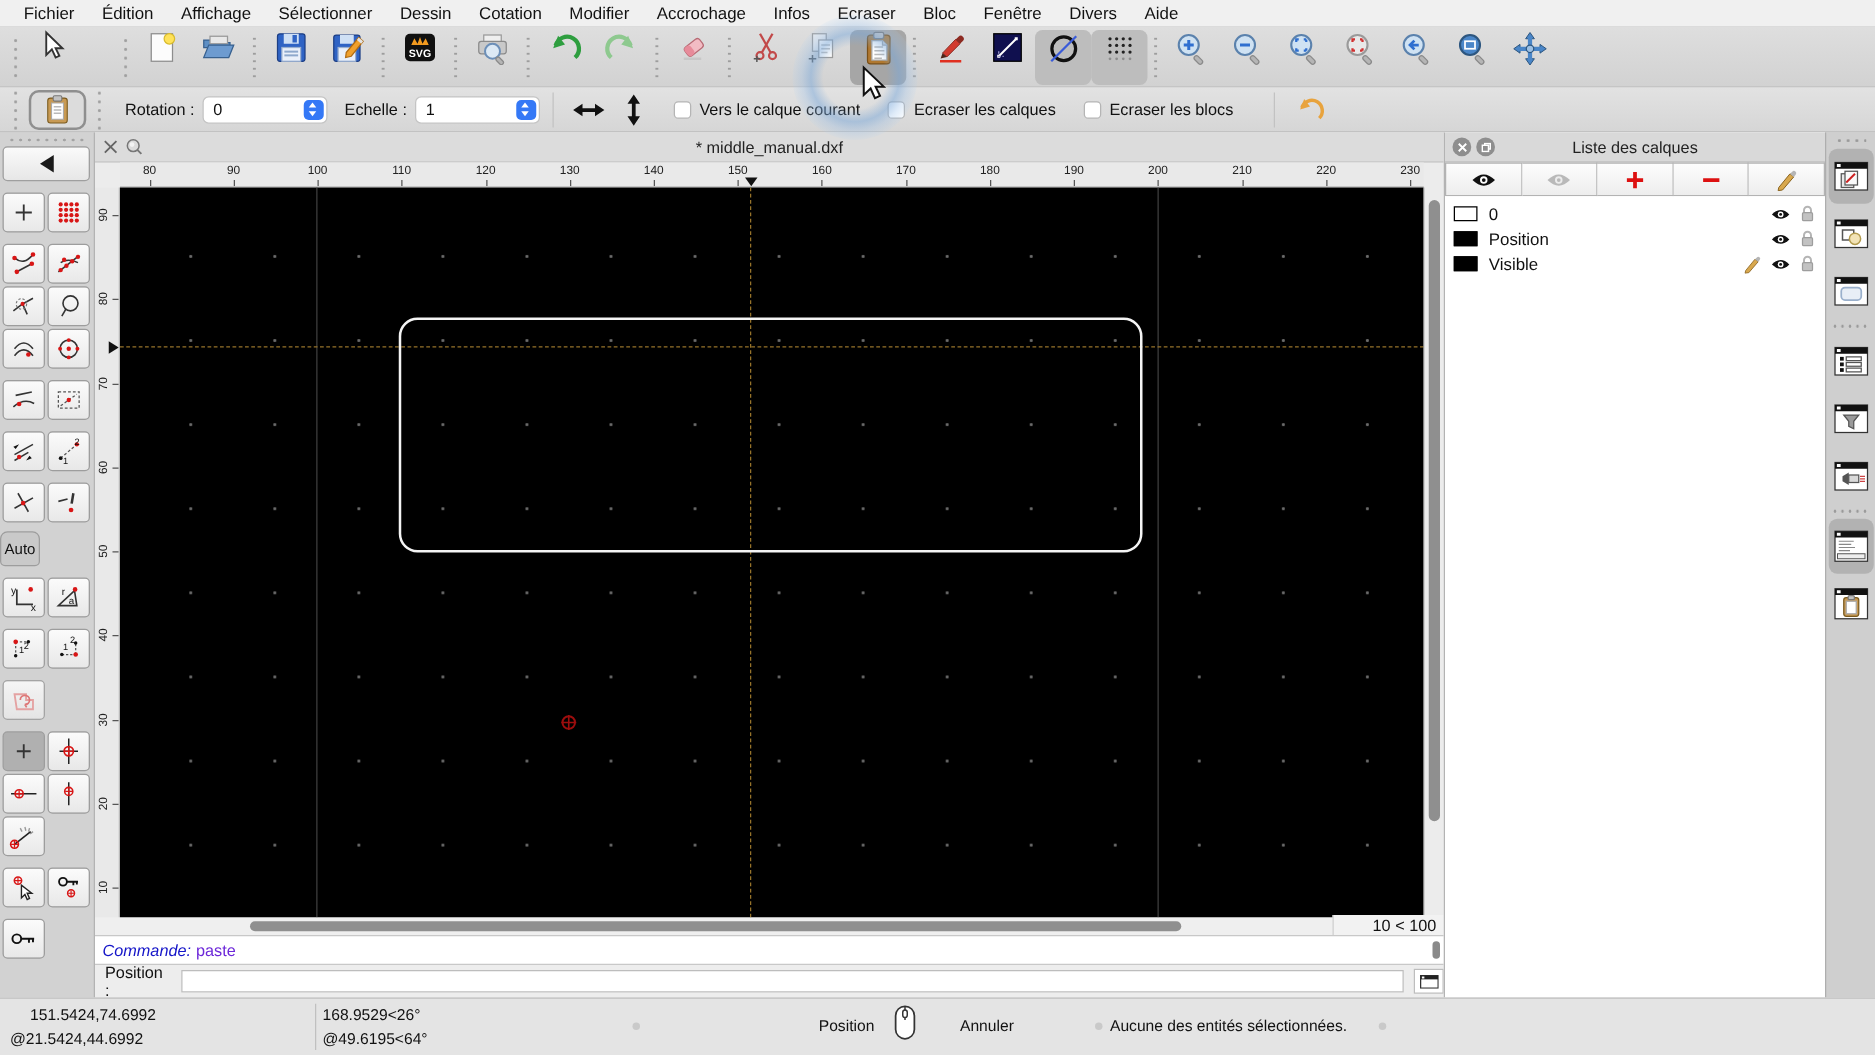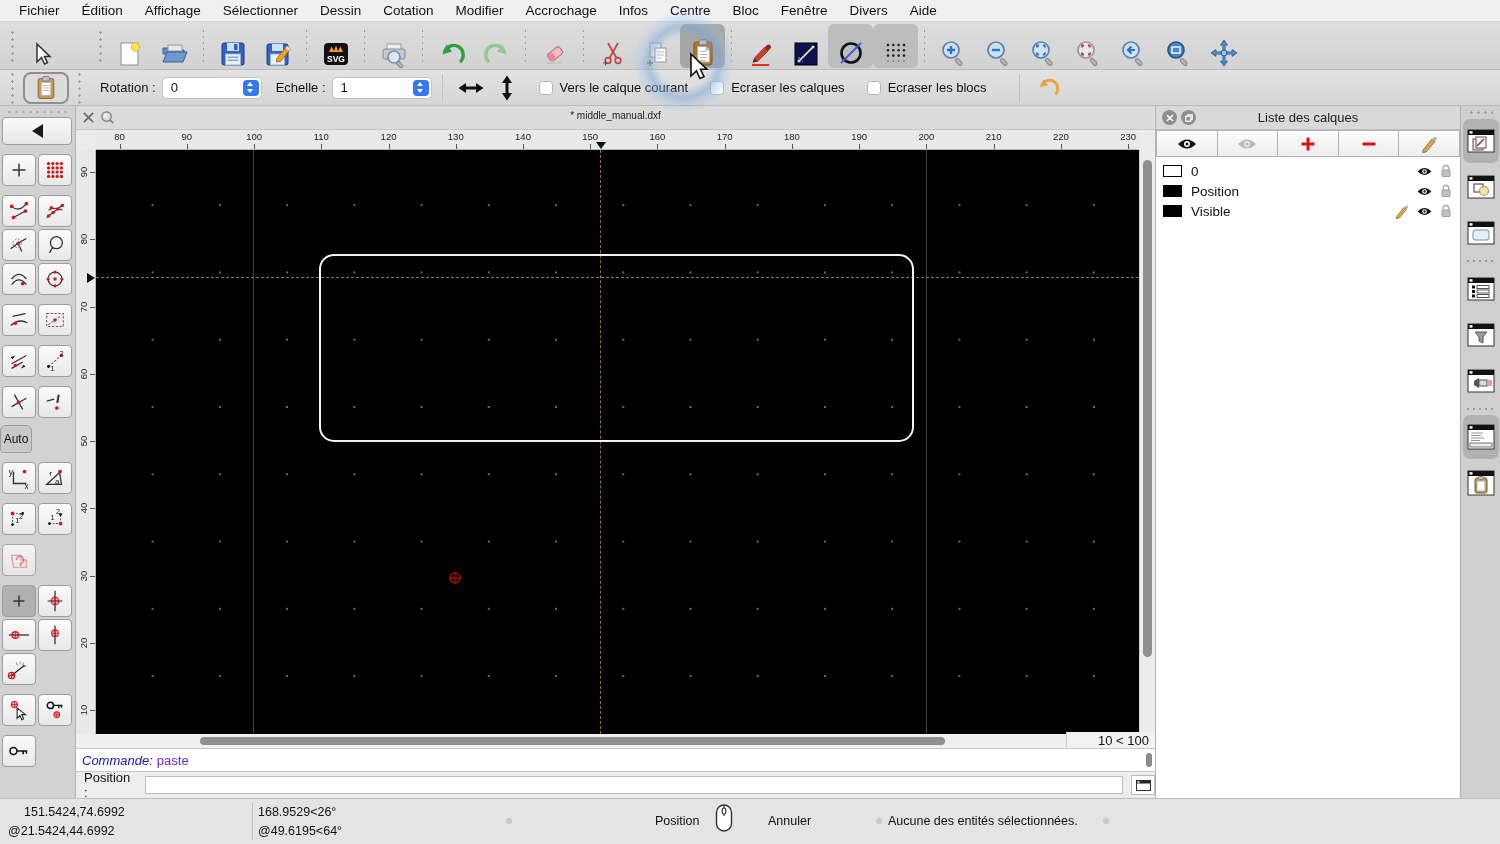--- a/index.html
+++ b/index.html
@@ -8,21 +8,21 @@
   svg { display:block; }
 
   
   .menubar { position:absolute; top:0; left:0; right:0; height:22px; background:#f0f0f0; border-bottom:1px solid #d4d4d4; display:flex; align-items:center; padding-left:8px; font-size:13.5px; }
   .menu-item { padding:0 11px; white-space:nowrap; }
 
   
   .toolbar1 { position:absolute; top:22px; left:0; right:0; height:48px; background:linear-gradient(#dedede,#d2d2d2); border-bottom:1px solid #bdbdbd; display:flex; align-items:center; padding-left:6px; }
   .tb-handle { width:7px; height:34px; margin:0 3px; background-image:radial-gradient(circle,#a0a0a0 1px,transparent 1.3px); background-size:7px 7px; background-repeat:repeat-y; background-position:center top; }
   .tb-sep { width:7px; height:36px; margin:0 3px; background-image:radial-gradient(circle,#9d9d9d 0.9px,transparent 1.1px); background-size:7px 6px; background-repeat:repeat-y; background-position:center top; }
-  .tb-btn { width:45px; height:44px; display:flex; align-items:flex-end; justify-content:center; position:relative; flex:none;text-decoration:underline; }
+  .tb-btn { width:45px; height:44px; display:flex; align-items:flex-start; justify-content:center; position:relative; flex:none;text-decoration:underline; }
   .tb-btn.pressed { background:#a6a6a6; border-radius:6px; }
   .tb-btn.pressed-light { background:#bdbdbd; border-radius:6px; }
   .spacer30 { width:30px; flex:none; }
 
   
   .toolbar2 { position:absolute; top:70px; left:0; right:0; height:36px; background:linear-gradient(#e2e2e2,#d6d6d6); border-bottom:1px solid #b9b9b9; display:flex; align-items:center; padding-left:6px; }
   .clip-btn { width:46px; height:32px; border:2.5px solid #8f8f8f; border-radius:8px; display:flex; align-items:center; justify-content:center; margin:0 4px; background:#dcdcdc; }
   .tb2-label { margin:0 6px 0 14px; }
   .combo { width:100px; height:22px; background:#fff; border:1px solid #c4c4c4; border-radius:5px; display:flex; align-items:center; position:relative; padding-left:8px; }
   .combo .stepper { position:absolute; right:2px; top:2px; width:16px; height:16px; background:#3478f6; border-radius:4px; }
@@ -48,21 +48,21 @@
   .pal-row { display:flex; gap:2px; padding-left:2px; margin-top:2px; }
   .pal-btn { width:34px; height:32px; background:linear-gradient(#fbfbfb,#e8e8e8); border:1px solid #9d9d9d; border-radius:4px; display:flex; align-items:center; justify-content:center; flex:none; }
   .pal-btn.pressed { background:#b0b0b0; }
   .pal-btn.auto { width:32px; height:28px; font-size:12px; background:#c9c9c9; border:1px solid #9d9d9d; border-radius:6px 6px 4px 4px; }
   .pal-btn.faded { opacity:0.85; }
   .pal-gap { height:7px; }
 
   
   .centercol { position:absolute; left:76px; top:106px; width:1079px; height:692px; background:#ececec; }
   .doc-titlebar { position:absolute; top:0; left:0; right:0; height:24px; background:#dcdcdc; border-bottom:1px solid #c6c6c6; }
-  .doc-title { position:absolute; left:0; right:0; top:4px; text-align:center; font-size:10px; color:#222; }
+  .doc-title { position:absolute; left:0; right:0; top:4px; text-align:center; font-size:13px; color:#222; }
   .doc-close { position:absolute; left:6px; top:5px; }
   .doc-zoomico { position:absolute; left:24px; top:4px; }
   .hruler { position:absolute; top:24px; left:20px; width:1043px; height:20px; background:#e9e9e9; border-bottom:1px solid #b9b9b9; overflow:hidden; }
   .hr-num { position:absolute; top:1px; transform:translateX(-50%); font-size:9.5px; color:#222; }
   .hr-tick { position:absolute; bottom:0; width:1px; height:5px; background:#555; }
   .hmarker { position:absolute; top:12px; width:0; height:0; border-left:5px solid transparent; border-right:5px solid transparent; border-top:7px solid #111; }
   .vruler { position:absolute; top:44px; left:0; width:20px; height:584px; background:#e9e9e9; border-right:1px solid #b9b9b9; overflow:hidden; }
   .vr-num { position:absolute; left:1px; transform:translateY(-50%) rotate(-90deg); font-size:9.5px; color:#222; }
   .vr-tick { position:absolute; right:0; width:5px; height:1px; background:#555; }
   .vmarker { position:absolute; left:11px; width:0; height:0; border-top:5px solid transparent; border-bottom:5px solid transparent; border-left:8px solid #111; }
@@ -120,21 +120,21 @@
 <div class="menubar">
     <span class="menu-item">Fichier</span>
     <span class="menu-item">Édition</span>
     <span class="menu-item">Affichage</span>
     <span class="menu-item">Sélectionner</span>
     <span class="menu-item">Dessin</span>
     <span class="menu-item">Cotation</span>
     <span class="menu-item">Modifier</span>
     <span class="menu-item">Accrochage</span>
     <span class="menu-item">Infos</span>
-    <span class="menu-item">Centre</span>
+    <span class="menu-item">Ecraser</span>
     <span class="menu-item">Bloc</span>
     <span class="menu-item">Fenêtre</span>
     <span class="menu-item">Divers</span>
     <span class="menu-item">Aide</span>
   </div>
 
 <div class="toolbar1">
   <div class="tb-handle"></div>
   <div class="tb-btn">
     <span>

